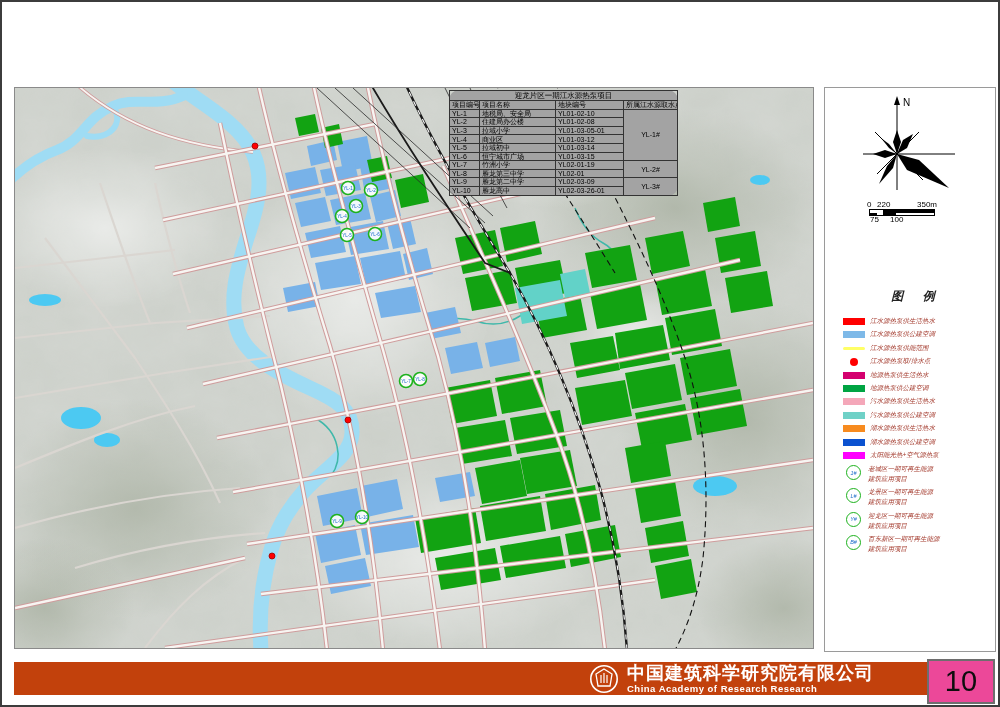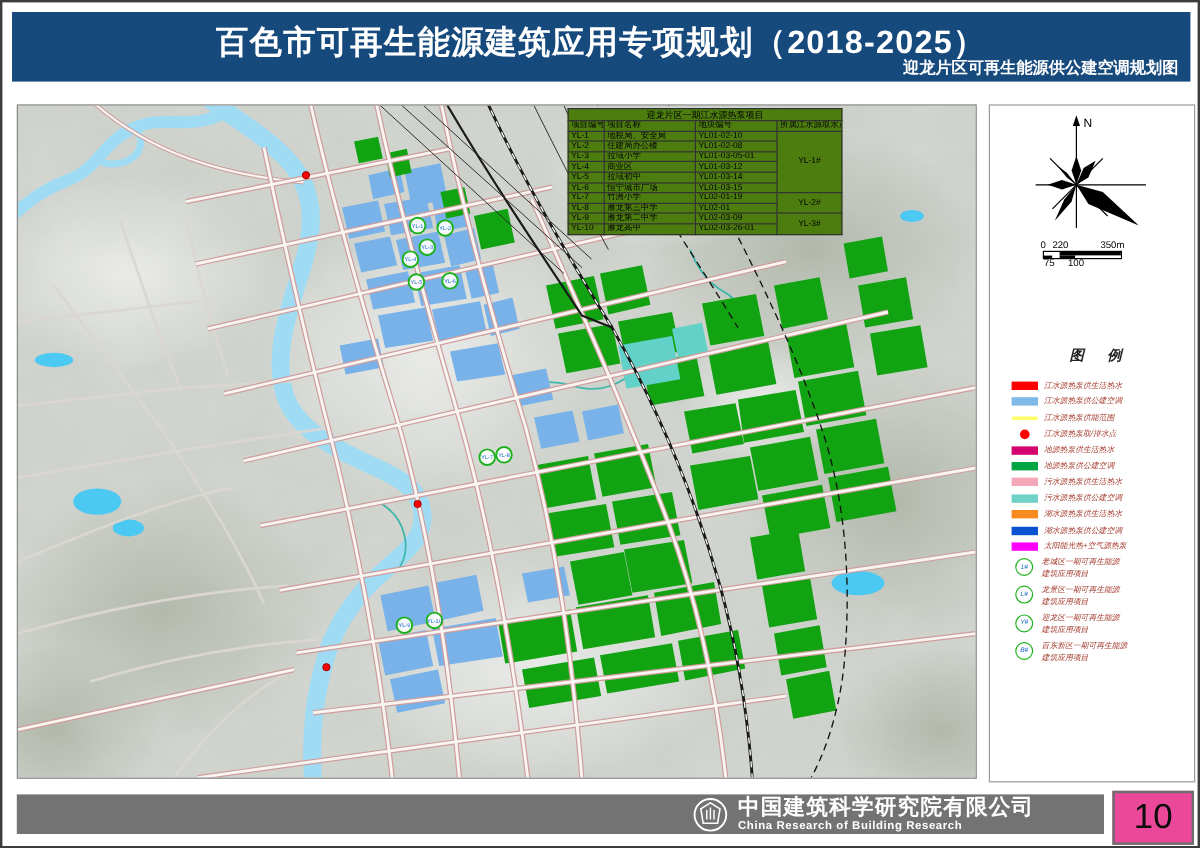--- a/index.html
+++ b/index.html
@@ -10,22 +10,22 @@
   #header-band{position:absolute;left:8px;top:8px;width:982px;height:58px;background:#164a7d;}
   #page-title{position:absolute;left:0;top:7px;width:100%;text-align:center;
               color:#ffffff;font-size:27px;font-weight:bold;letter-spacing:1px;}
   #page-subtitle{position:absolute;right:10px;bottom:2px;color:#ffffff;
                  font-size:13.5px;font-weight:bold;}
   
   #map-region{position:absolute;left:12px;top:85px;width:798px;height:560px;
               border:1px solid #8a8a8a;background:#d4d7d2;overflow:hidden;}
   #map-canvas{position:absolute;left:0;top:0;}
   
-  #project-table{position:absolute;left:458px;top:2px;width:228px;border-collapse:collapse;
-                 background:#4d7c0f;font-size:7px;line-height:1.05;color:#000;table-layout:fixed;}
+  #project-table{position:absolute;left:434px;top:2px;width:228px;border-collapse:collapse;
+                 background:#a3a3a3;font-size:7px;line-height:1.05;color:#000;table-layout:fixed;border-radius:10px;}
   #project-table th,#project-table td{border:1px solid #333;padding:0 2px;height:7.6px;
                  font-weight:normal;white-space:nowrap;overflow:hidden;}
   #project-table .t-title{height:9px;text-align:center;font-size:7.5px;}
   #project-table .c-last{text-align:center;}
   
   #side-panel{position:absolute;left:822px;top:85px;width:170px;height:563px;
               border:1px solid #9a9a9a;background:#ffffff;}
   #compass{position:absolute;left:20px;top:4px;}
   #scale-bar{position:absolute;left:44px;top:112px;width:72px;height:26px;font-size:8px;color:#000;}
   .sc-lbl{position:absolute;top:0;}
@@ -41,40 +41,36 @@
   .sw-bar{width:22px;height:7px;}
   .sw-line{width:22px;height:2.5px;border-radius:2px;}
   .sw-dot{width:8px;height:8px;border-radius:50%;}
   .lg-label{font-size:6.5px;color:#a3392c;white-space:nowrap;}
   .pj-row{display:flex;align-items:flex-start;margin-bottom:3px;}
   .pj-badge{flex:0 0 13px;height:13px;border:1.4px solid #1db21d;border-radius:50%;
             margin:1px 7px 0 3px;display:flex;align-items:center;justify-content:center;
             font-size:5.5px;color:#1668c8;background:#fff;}
   .pj-label{font-size:6.5px;color:#a3392c;line-height:1.55;white-space:nowrap;}
   
-  #footer-band{position:absolute;left:12px;top:660px;width:906px;height:33px;background:#737373;}
+  #footer-band{position:absolute;left:12px;top:660px;width:906px;height:33px;background:#c2410c;padding-left:12px;}
   #footer-brand{position:absolute;right:58px;top:0;height:33px;display:flex;align-items:center;}
   #company-logo{margin-right:8px;}
   #company-name-cn{color:#fff;font-size:18px;font-weight:bold;
                    font-family:"DejaVu Serif","Liberation Serif",serif;letter-spacing:1px;line-height:1;}
   #company-name-en{color:#fff;font-size:9.5px;font-weight:bold;letter-spacing:0.5px;margin-top:1px;}
   #page-number-box{position:absolute;left:925px;top:657px;width:68px;height:45px;background:#ec4899;
                    border:2px solid #6e6e6e;box-sizing:border-box;display:flex;align-items:center;
                    justify-content:center;}
   #page-number{font-size:29px;color:#0d0d0d;}
 </style>
 </head>
 <body>
 
 <div id="page">
 
-  <div id="header-band">
-    <div id="page-title">百色市可再生能源建筑应用专项规划（2018-2025）</div>
-    <div id="page-subtitle">迎龙片区可再生能源供公建空调规划图</div>
-  </div>
 
   <div id="map-region">
     <svg id="map-canvas" width="798" height="560" viewBox="0 0 798 560" xmlns="http://www.w3.org/2000/svg">
       <defs>
         <filter id="tex" x="0" y="0" width="100%" height="100%">
           <feTurbulence type="fractalNoise" baseFrequency="0.018 0.022" numOctaves="4" seed="11"></feTurbulence>
           <feColorMatrix type="matrix" values="0 0 0 0 0.46  0 0 0 0 0.50  0 0 0 0 0.44  0 0 0 0.5 0"></feColorMatrix>
         </filter>
         <radialGradient id="glight">
             <stop offset="0%" stop-color="#ffffff" stop-opacity="0.55"></stop>
@@ -515,21 +511,21 @@
     <div id="footer-brand">
       <svg id="company-logo" width="30" height="30" viewBox="0 0 30 30" xmlns="http://www.w3.org/2000/svg">
         <circle cx="15" cy="15" r="13.2" fill="none" stroke="#fff" stroke-width="1.6"></circle>
         <path d="M15,5 L23,10 L21,22 L9,22 L7,10 Z" fill="none" stroke="#fff" stroke-width="1.3"></path>
         <line x1="12" y1="11" x2="12" y2="19" stroke="#fff" stroke-width="1.2"></line>
         <line x1="15" y1="9" x2="15" y2="19" stroke="#fff" stroke-width="1.2"></line>
         <line x1="18" y1="11" x2="18" y2="19" stroke="#fff" stroke-width="1.2"></line>
       </svg>
       <div>
         <div id="company-name-cn">中国建筑科学研究院有限公司</div>
-        <div id="company-name-en">China Research of Building Research</div>
+        <div id="company-name-en">China Academy of Research Research</div>
       </div>
     </div>
   </div>
 
   <div id="page-number-box">
     <span id="page-number">10</span>
   </div>
 </div>
 
 </body></html>

